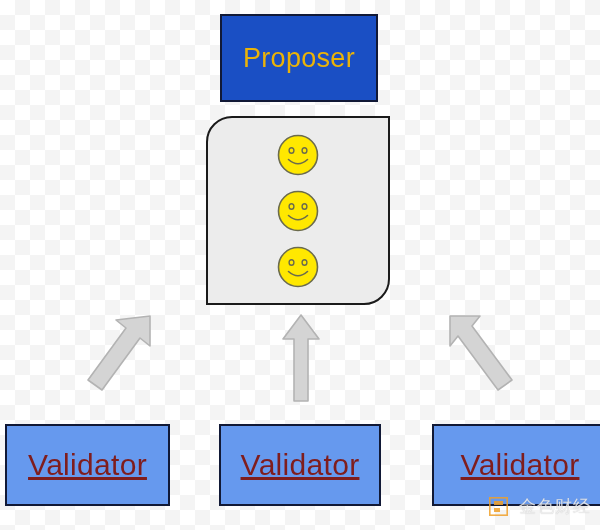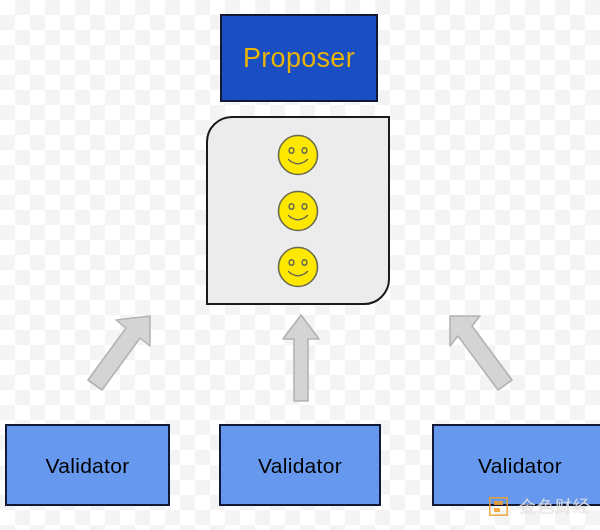--- a/index.html
+++ b/index.html
@@ -73,25 +73,26 @@
   .validator-box {
     position: absolute;
     background: #6699ee;
     border: 2px solid #111936;
     box-sizing: border-box;
     display: flex;
     align-items: center;
     justify-content: center;
   }
   .validator-label {
-    color: #000000;
-    font-size: 21px;
+    color: #7f1d1d;
+    font-size: 30px;
     letter-spacing: 0.3px;
     line-height: 1;
     white-space: nowrap;
+    text-decoration: underline;
   }
 
   .validator-left   { left: 5px;   top: 424px; width: 165px; height: 82px; }
   .validator-center { left: 219px; top: 424px; width: 162px; height: 82px; }
   .validator-right  { left: 432px; top: 424px; width: 176px; height: 82px; }
 
   
   .arrow {
     position: absolute;
     display: block;

